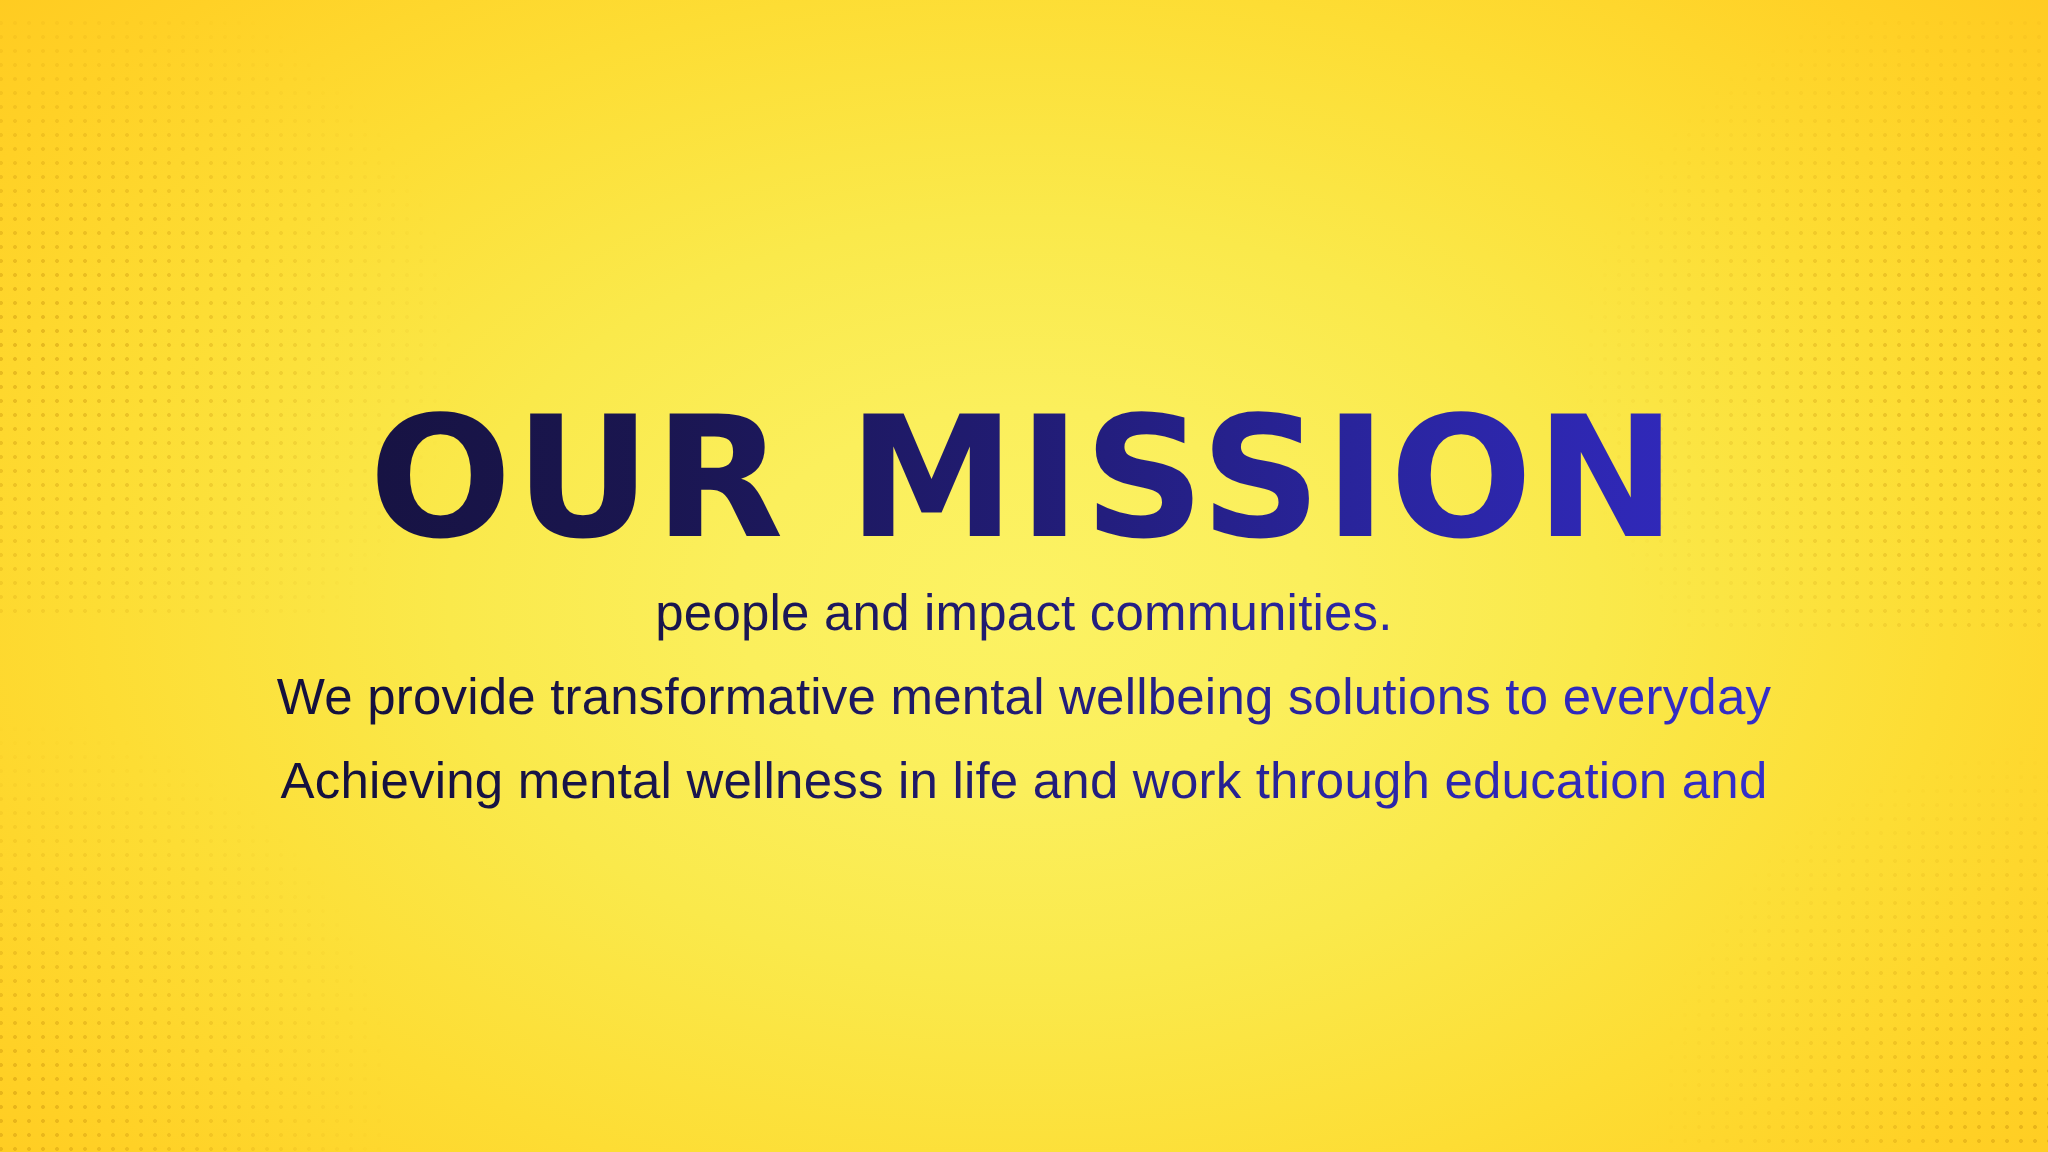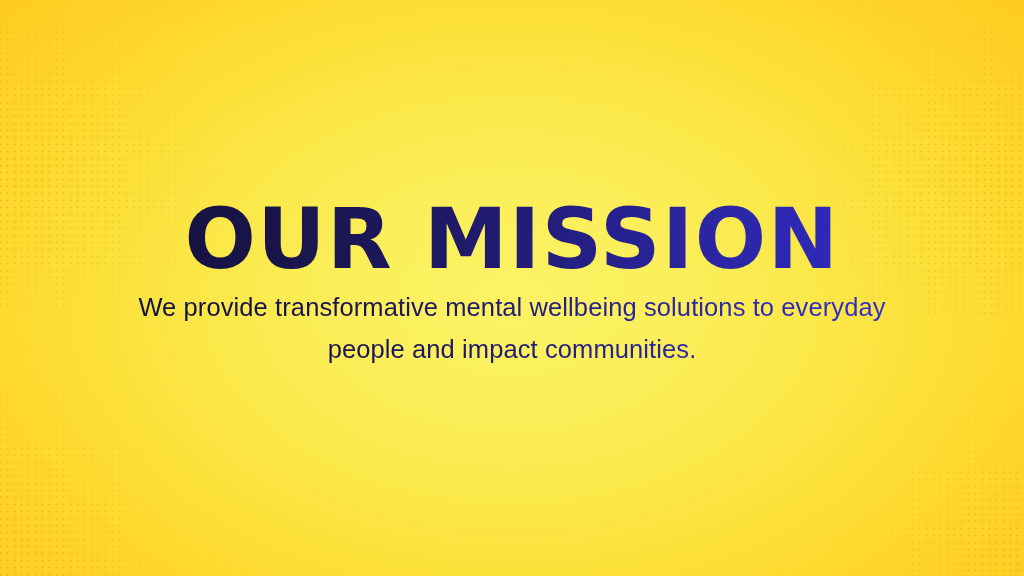--- a/index.html
+++ b/index.html
@@ -123,18 +123,19 @@
   <div class="dots dots-tl"></div>
   <div class="dots dots-tr"></div>
   <div class="dots dots-bl"></div>
   <div class="dots dots-br"></div>
 
   <div class="content">
 
     <h1 id="slide-title" class="grad-text">OUR MISSION</h1>
 
     <div id="mission-body" class="grad-text">
+      <span class="body-line">people and impact communities.</span>
       <span class="body-line">We provide transformative mental wellbeing solutions to everyday</span>
-      <span class="body-line">people and impact communities.</span>
+      <span class="body-line">Achieving mental wellness in life and work through education and</span>
     </div>
 
   </div>
 </div>
 
 </body></html>

